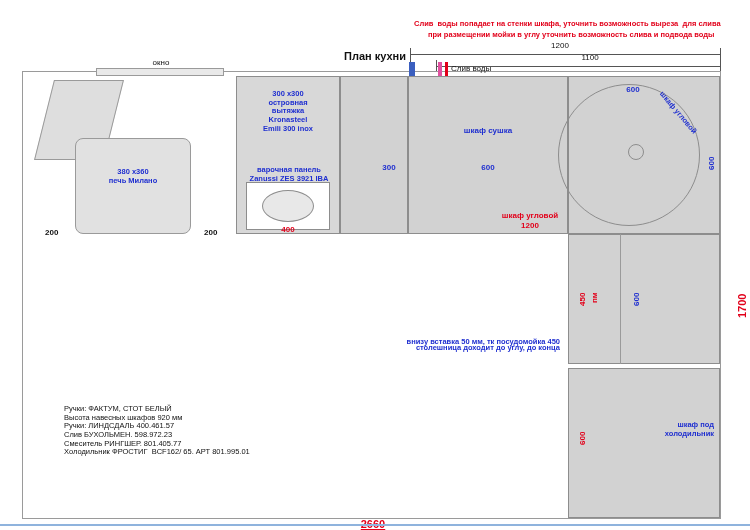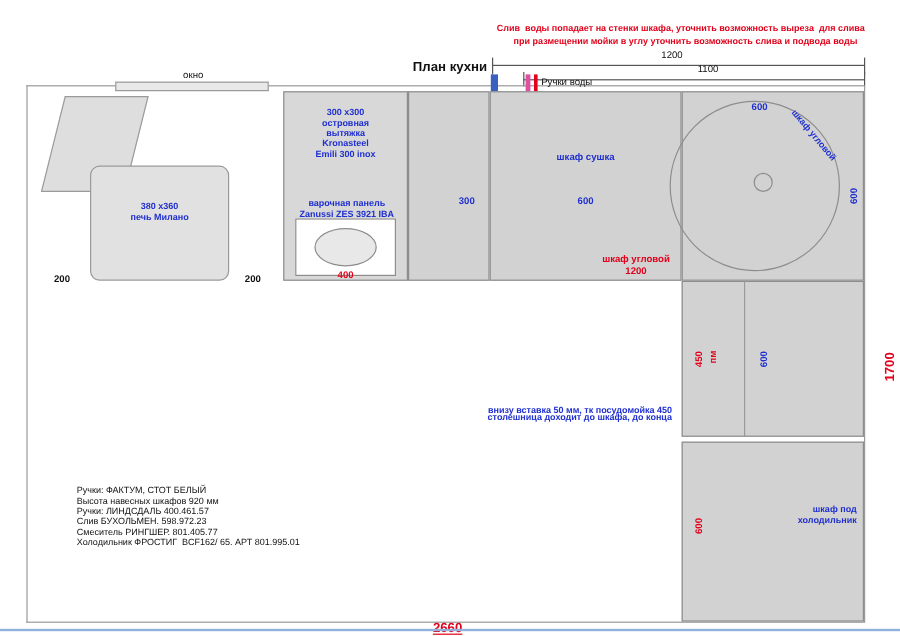--- a/index.html
+++ b/index.html
@@ -59,21 +59,21 @@
   <div class="abs line-h" style="left:22px;top:518px;width:698px;"></div>
 
   <div class="abs line-v" style="left:720px;top:71px;height:448px;"></div>
 
   <div class="abs box f-lgray" style="left:96px;top:68px;width:128px;height:8px;background:#e9e9e9;"></div>
   <div class="abs txt black c" style="left:126px;top:58px;width:70px;font-size:8px;">окно</div>
 
   <div class="abs" style="left:409px;top:62px;width:6px;height:18px;background:#3b5fbf;"></div>
   <div class="abs" style="left:438px;top:62px;width:4px;height:18px;background:#e050a0;"></div>
   <div class="abs" style="left:445px;top:62px;width:3px;height:18px;background:#e2001a;"></div>
-  <div class="abs txt black" style="left:451px;top:64px;font-size:8px;">Ручки воды</div>
+  <div class="abs txt black" style="left:451px;top:64px;font-size:8px;">Слив воды</div>
 
   <div class="abs box f-gray" style="left:236px;top:76px;width:104px;height:158px;"></div>
   <div class="abs txt blue b c" style="left:240px;top:90px;width:96px;font-size:7.5px;">300 х300
 островная
 вытяжка
 Kronasteel
 Emili 300 inox</div>
 
   <div class="abs box f-white" style="left:246px;top:182px;width:84px;height:48px;"></div>
   <div class="abs box" style="left:262px;top:190px;width:52px;height:32px;border:1px solid #8d8d8d;border-radius:50%;background:#e8e8e8;"></div>
@@ -112,21 +112,21 @@
   <div class="abs txt red b vert" style="left:578px;top:306px;font-size:8px;">450</div>
   <div class="abs txt red b vert" style="left:590px;top:303px;font-size:8px;">пм</div>
   <div class="abs txt blue b vert" style="left:632px;top:306px;font-size:8px;">600</div>
 
   <div class="abs box f-gray2" style="left:568px;top:368px;width:152px;height:150px;"></div>
   <div class="abs txt blue b c" style="left:610px;top:421px;width:104px;font-size:7.5px;text-align:right;">шкаф под
 холодильник</div>
 
   <div class="abs txt red b vert" style="left:578px;top:445px;font-size:8px;">600</div>
 
-  <div class="abs txt blue b r" style="left:368px;top:344px;width:192px;font-size:7.5px;">столешница доходит до шкафа, до конца</div>
+  <div class="abs txt blue b r" style="left:368px;top:344px;width:192px;font-size:7.5px;">столешница доходит до углу, до конца</div>
   <div class="abs txt blue b r" style="left:368px;top:338px;width:192px;font-size:7.5px;">внизу вставка 50 мм, тк посудомойка 450</div>
 
   <div class="abs txt red b vert" style="left:736px;top:318px;font-size:11px;">1700</div>
 
   <div class="abs txt red b c" style="left:318px;top:518px;width:110px;font-size:11px;text-decoration:underline;">2660</div>
 
   <div class="abs" style="left:64px;top:405px;width:300px;">
     <div class="txt black" style="font-size:7.5px;">Ручки: ФАКТУМ, СТОТ БЕЛЫЙ</div>
     <div class="txt black" style="font-size:7.5px;">Высота навеcных шкафов 920 мм</div>
     <div class="txt black" style="font-size:7.5px;">Ручки: ЛИНДСДАЛЬ 400.461.57</div>

